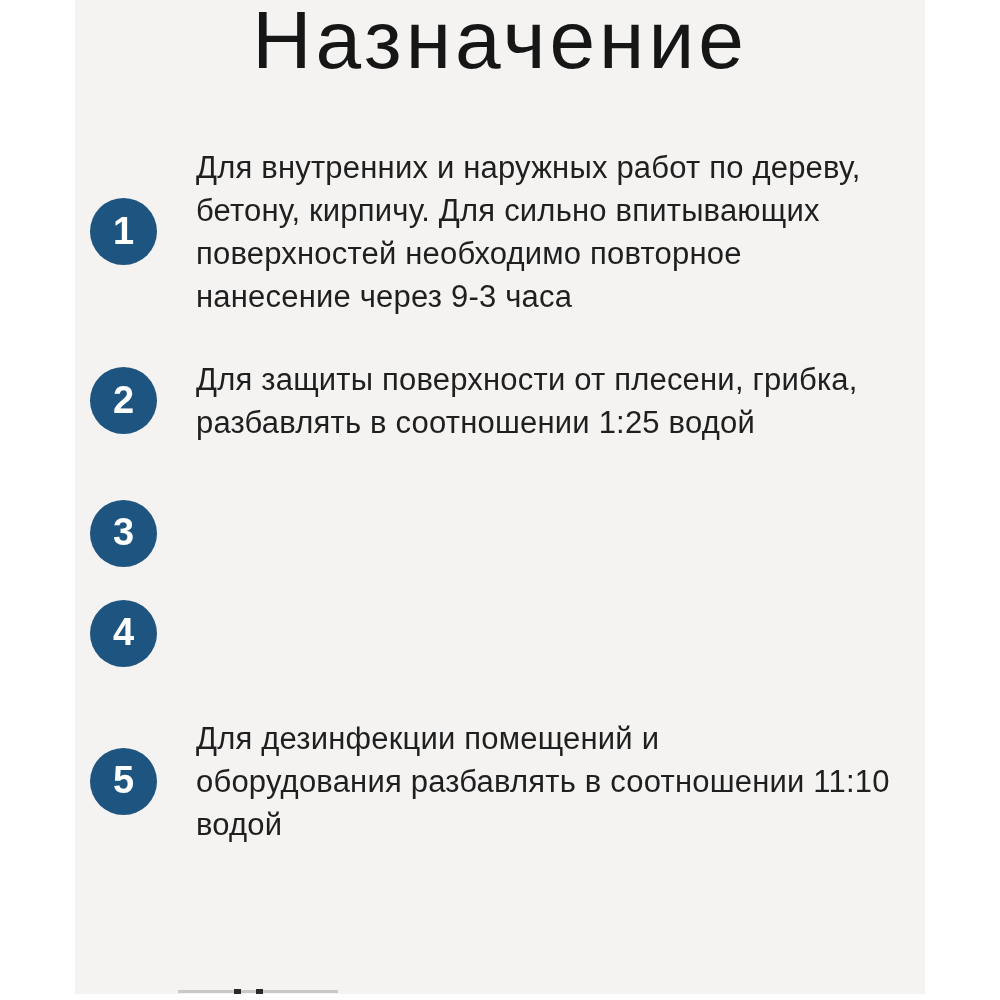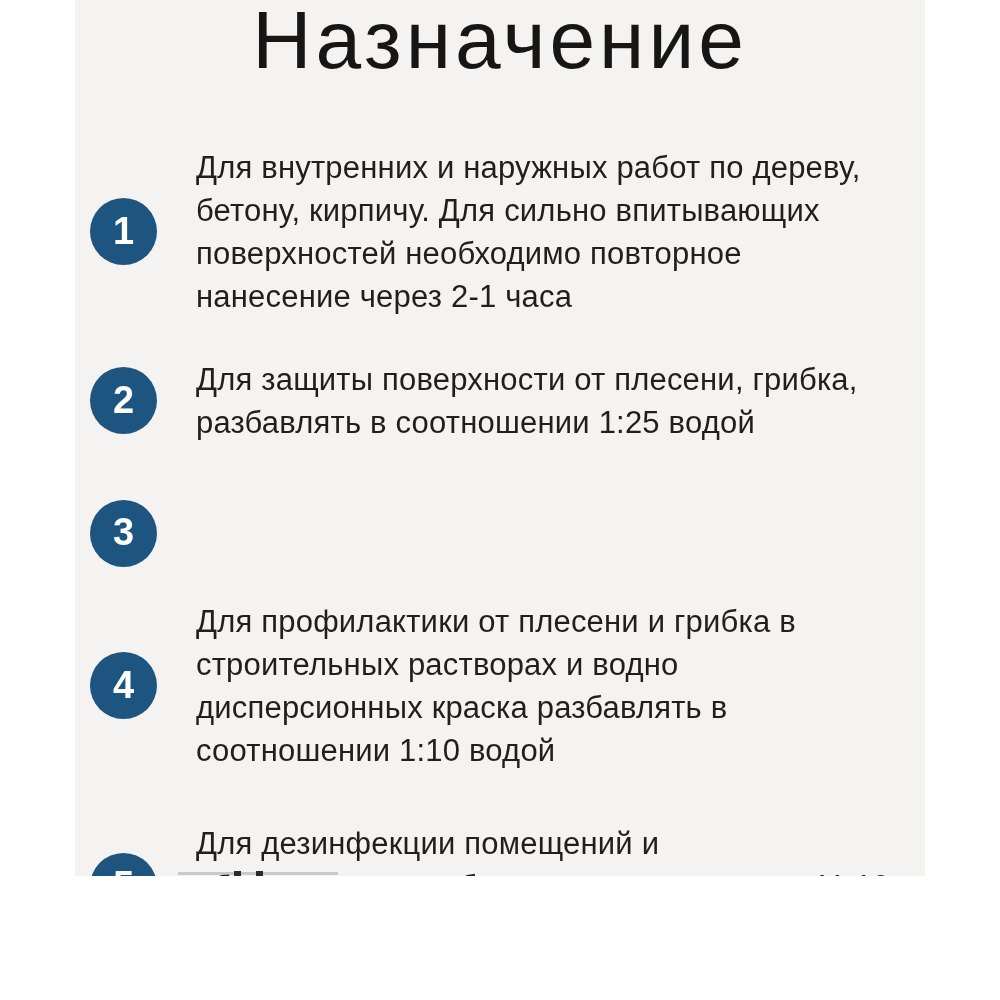--- a/index.html
+++ b/index.html
@@ -11,21 +11,21 @@
   *{margin:0;padding:0;box-sizing:border-box;}
   html,body{width:1000px;height:1000px;overflow:hidden;}
   body{
     background:var(--page);
     font-family:"Liberation Sans","DejaVu Sans",sans-serif;
     color:var(--text);
   }
   .panel{
     position:relative;
     width:850px;
-    height:876px;
+    height:994px;
     margin:0 auto;
     background:var(--panel);
     overflow:hidden;
   }
   .title{
     margin-top:-6px;
     text-align:center;
     font-size:82px;
     font-weight:400;
     letter-spacing:4px;
@@ -100,45 +100,41 @@
 
   <div class="items">
 
     <div class="item item-1">
       <div class="badge">
         <span class="badge-num">1</span>
       </div>
       <div class="item-text">Для внутренних и наружных работ по дереву,
 бетону, кирпичу. Для сильно впитывающих
 поверхностей необходимо повторное
-нанесение через 2-1 часа</div>
+нанесение через 9-3 часа</div>
     </div>
 
     <div class="item item-2">
       <div class="badge">
         <span class="badge-num">2</span>
       </div>
       <div class="item-text">Для защиты поверхности от плесени, грибка,
 разбавлять в соотношении 1:25 водой</div>
     </div>
 
     <div class="item item-3">
       <div class="badge">
         <span class="badge-num">3</span>
       </div>
     </div>
 
     <div class="item item-4">
       <div class="badge">
         <span class="badge-num">4</span>
       </div>
-      <div class="item-text">Для профилактики от плесени и грибка в
-строительных растворах и водно
-дисперсионных краска разбавлять в
-соотношении 1:10 водой</div>
     </div>
 
     <div class="item item-5">
       <div class="badge">
         <span class="badge-num">5</span>
       </div>
       <div class="item-text">Для дезинфекции помещений и
 оборудования разбавлять в соотношении 11:10
 водой</div>
     </div>

